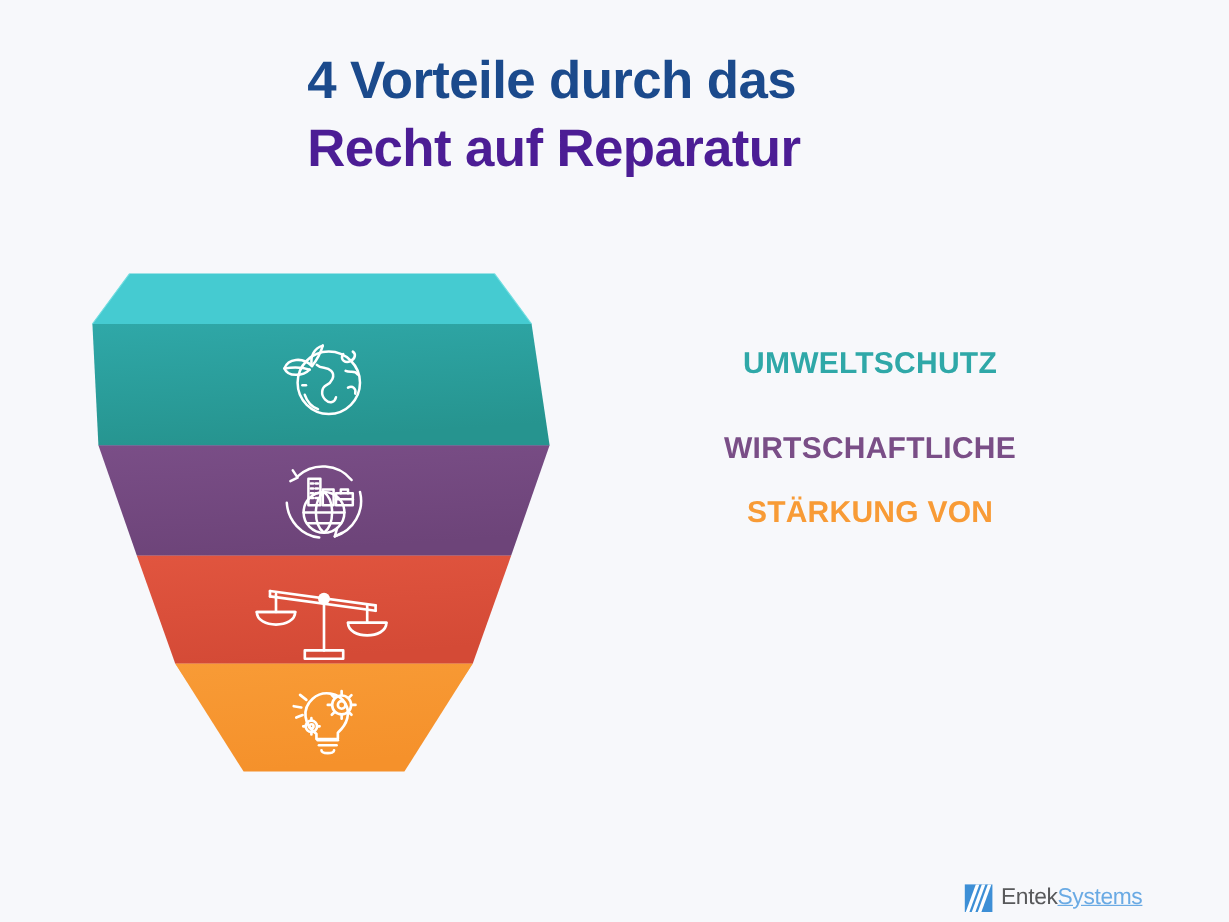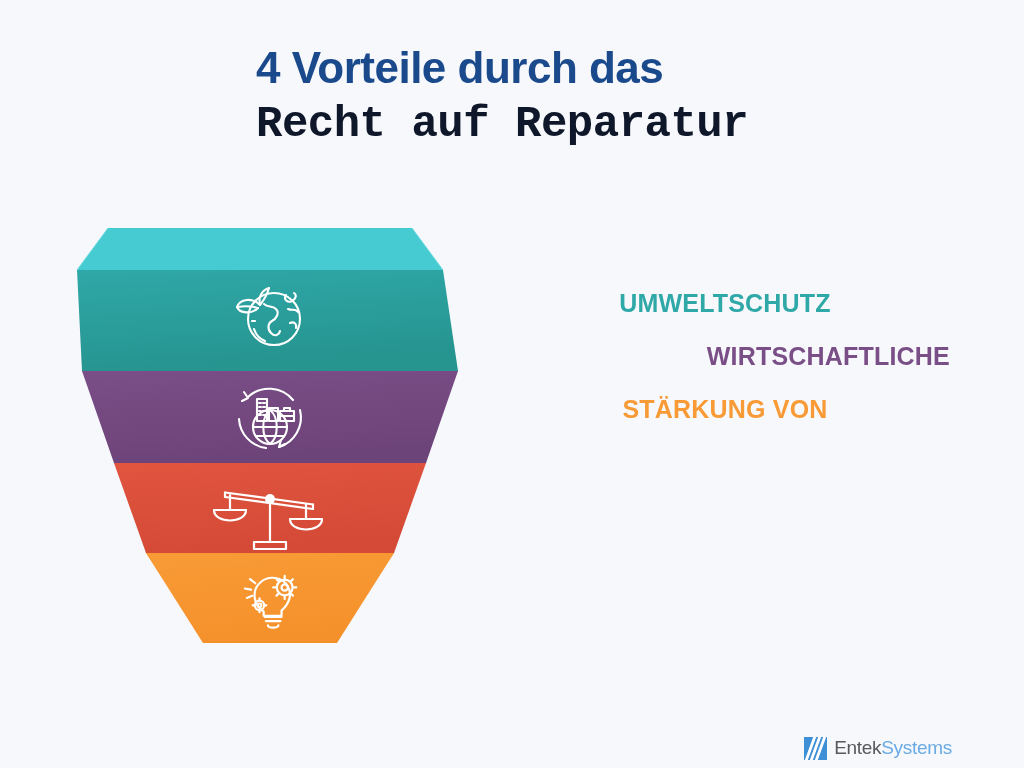--- a/index.html
+++ b/index.html
@@ -55,22 +55,22 @@
     width: 450px;
   }
   .label-block {
     text-align: center;
     font-weight: bold;
     font-size: 25px;
     line-height: 1.24;
     letter-spacing: 0.2px;
   }
   .label-line { display: block; white-space: nowrap; }
-  .lb-0 { margin-bottom: 22px; }
-  .lb-1 { margin-bottom: 22px; text-align: right; }
+  .lb-0 { margin-bottom: 40px; }
+  .lb-1 { margin-bottom: 22px; }
   .lb-2 { margin-bottom: 22px; }
   .lb-3 { margin-bottom: 0; }
 
   
   #logo {
     position: absolute;
     right: 8px;
     bottom: 8px;
     display: flex;
     gap: 7px;
@@ -94,30 +94,30 @@
   }
   #logo-mark i:nth-child(1) { left: 5px; }
   #logo-mark i:nth-child(2) { left: 10px; }
   #logo-mark i:nth-child(3) { left: 15px; }
   .logo-text {
     font-size: 19px;
     letter-spacing: -0.3px;
     font-weight: normal;
   }
   #logo-entek { color: #58595b; }
-  #logo-systems { color: #6aaae4; }
+  #logo-systems { color: #6aaae4; text-decoration: underline; }
 </style>
 </head>
 <body style="background: rgb(247, 248, 251);">
 
 <div id="slide">
 
   <div id="title-block">
     <div class="title-line" style="color: rgb(27, 74, 140);">4 Vorteile durch das</div>
-    <div class="title-line" style="color: #0f172a; font-family: Liberation Mono, monospace;">Recht auf Reparatur</div>
+    <div class="title-line" style="color: #4c1d95;">Recht auf Reparatur</div>
   </div>
 
   <svg id="funnel-svg" viewBox="0 0 420 470">
     <defs>
       <linearGradient id="g-face-0" x1="0" y1="0" x2="0.25" y2="1">
         <stop offset="0%" id="s-f0-a" stop-color="#2fa8a8"></stop>
         <stop offset="100%" id="s-f0-b" stop-color="#26948f"></stop>
       </linearGradient>
       <linearGradient id="g-face-1" x1="0" y1="0" x2="0.25" y2="1">
         <stop offset="0%" id="s-f1-a" stop-color="#7a4e87"></stop>

